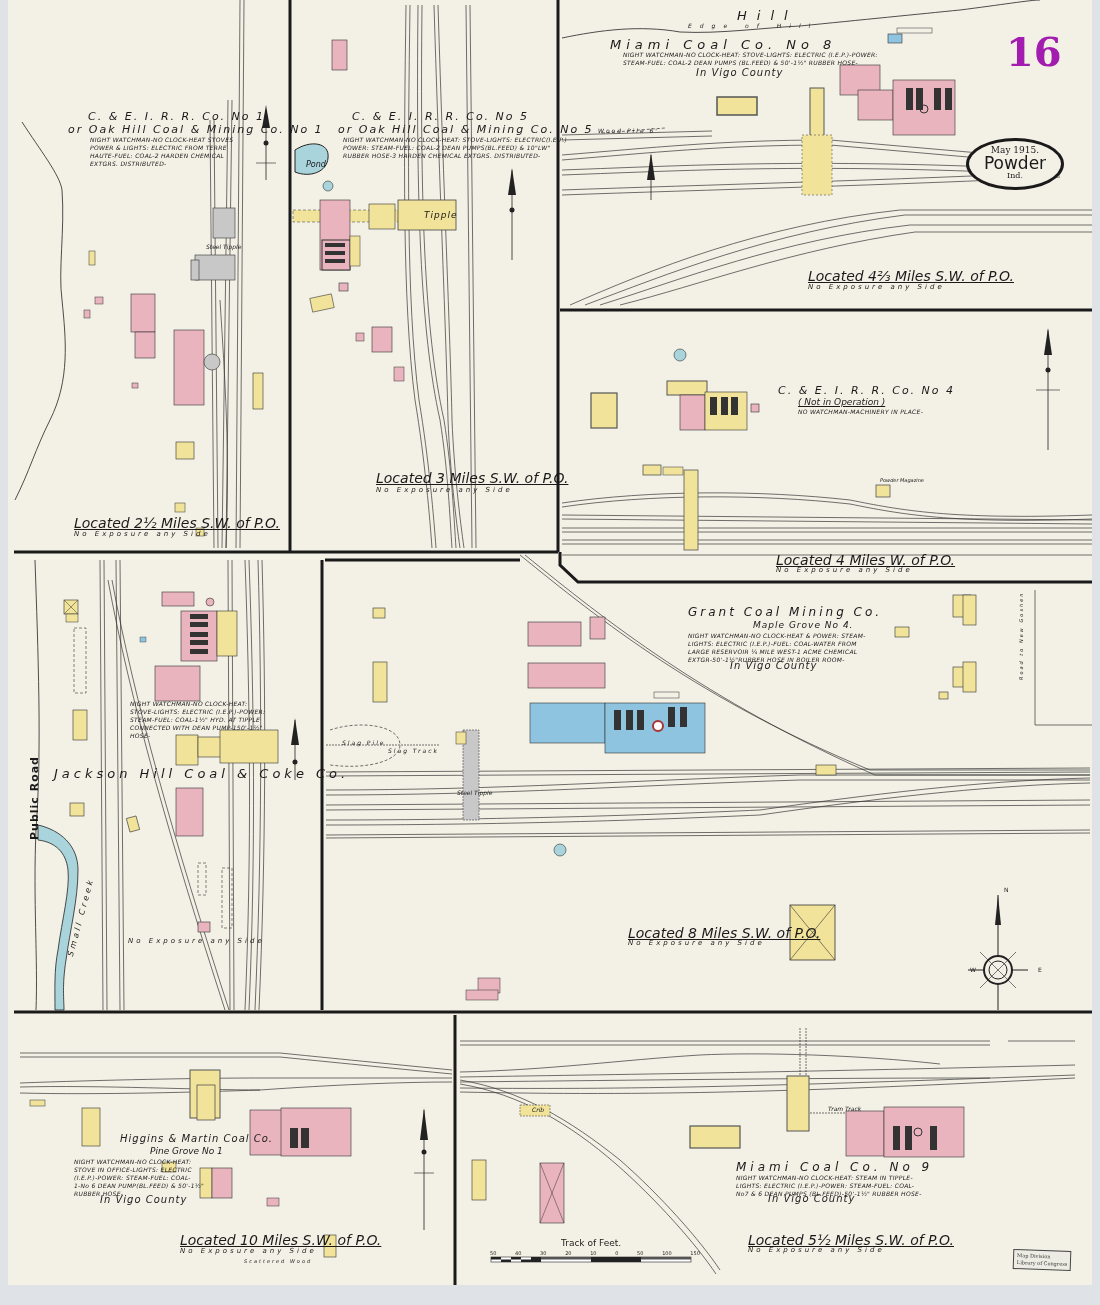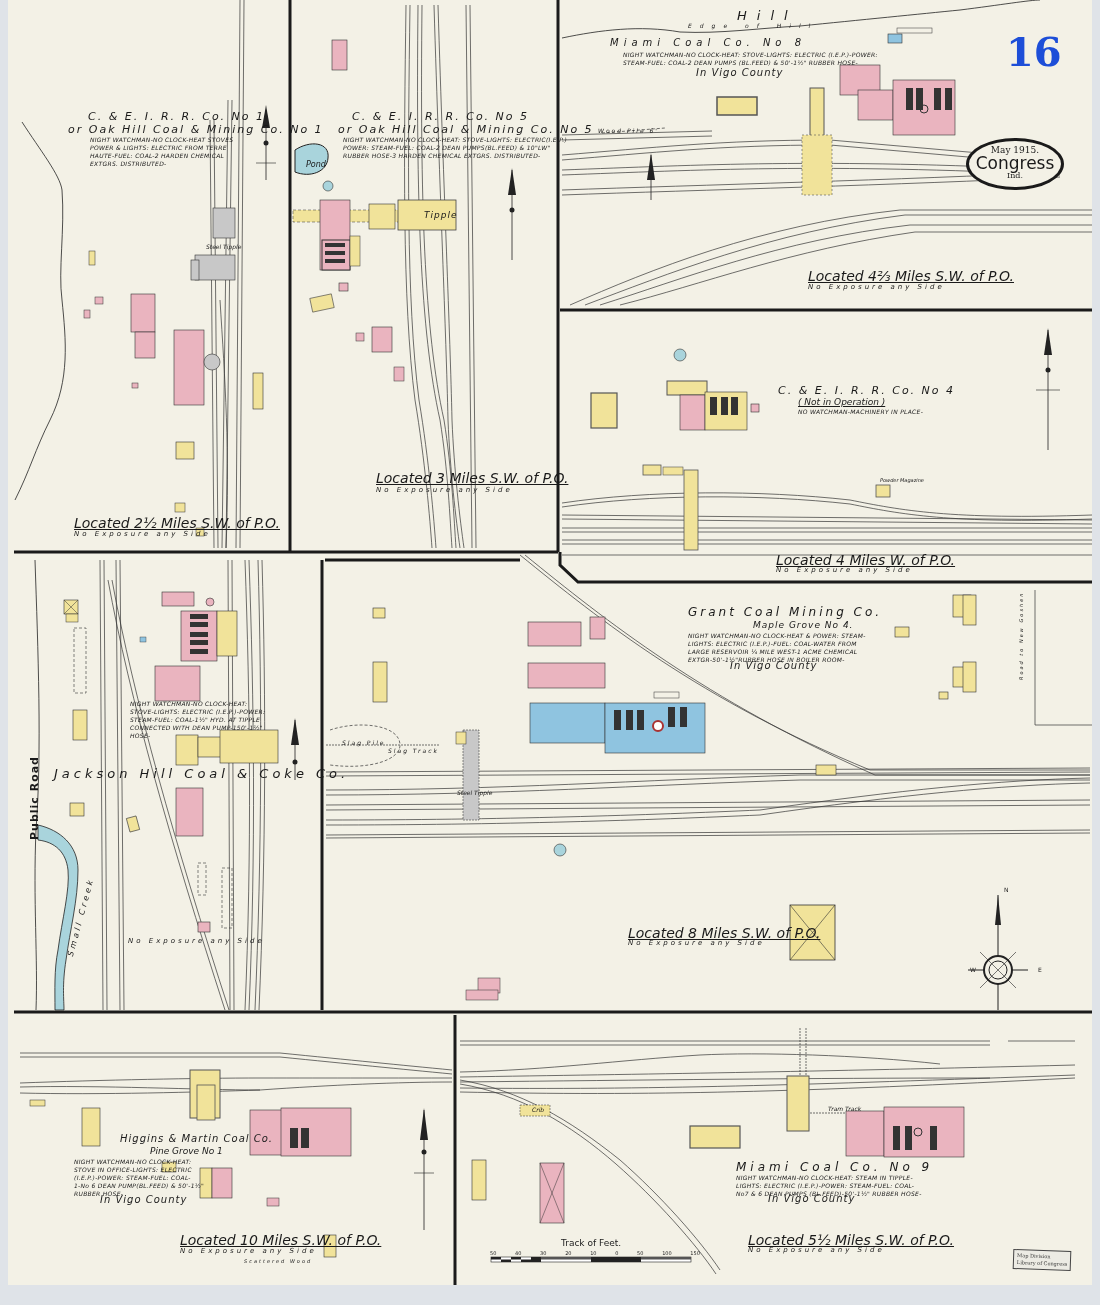--- a/index.html
+++ b/index.html
@@ -8,27 +8,27 @@
     background: #dfe3e8;
     font-family: "DejaVu Sans", sans-serif;
   }
   .sheet {
     position: absolute; left: 8px; top: 0; width: 1084px; height: 1285px;
     background: #f3f1e6;
   }
   svg { position: absolute; left: 0; top: 0; }
   .lbl { position: absolute; color: #1a1a1a; font-family: "DejaVu Sans", sans-serif; font-style: italic; white-space: nowrap; }
   .title { font-size: 11px; letter-spacing: 2px; font-weight: normal; text-align: right; }
-  .title-lg { font-size: 10px; letter-spacing: 5px; }
+  .title-lg { font-size: 13px; letter-spacing: 5px; }
   .notes { font-size: 6px; line-height: 8px; letter-spacing: 0.3px; white-space: pre; }
   .county { font-size: 10px; letter-spacing: 1px; }
   .loc { font-size: 14px; text-decoration: underline; font-style: italic; }
   .exp { font-size: 7px; letter-spacing: 3px; }
   .tiny { font-size: 5px; line-height: 6px; white-space: pre; }
-  .sheet-num { position: absolute; font-family: "DejaVu Serif", serif; font-weight: bold; font-size: 40px; color: #1d4ed8; }
+  .sheet-num { position: absolute; font-family: "DejaVu Serif", serif; font-weight: bold; font-size: 40px; color: #a21caf; }
   .road { position: absolute; font-family: "DejaVu Sans", sans-serif; font-size: 11px; font-weight: bold; transform: rotate(-90deg); transform-origin: left top; letter-spacing: 1px; color:#1a1a1a;}
   .stamp { position: absolute; border: 1px solid #444; font-size: 5px; padding: 2px 3px; background: #ecebe4; color:#333; font-family: "DejaVu Serif", serif; transform: rotate(2deg); line-height: 7px; white-space: pre;}
   .clinton { position: absolute; border: 3px solid #1a1a1a; border-radius: 50%; width: 92px; height: 46px; text-align: center; color:#1a1a1a; background:#f3f1e6;}
   .clinton .d { font-size: 9px; font-family: "DejaVu Serif", serif; margin-top: 4px; display:block;}
   .clinton .c { font-size: 17px; font-family: "DejaVu Sans", sans-serif; line-height: 16px; display:block;}
   .clinton .s { font-size: 8px; font-family: "DejaVu Serif", serif; display:block;}
   .scale-lbl { position:absolute; font-size: 9px; font-family: "DejaVu Sans", sans-serif; color:#222;}
   .scale-ticks { position:absolute; font-size: 5px; color:#222; }
 </style>
 </head>
@@ -362,21 +362,21 @@
       <rect x="541" y="1257" width="50" height="2.5" fill="#555"></rect>
       <rect x="591" y="1257" width="50" height="5" fill="#222"></rect>
       <rect x="641" y="1257" width="50" height="2.5" fill="#555"></rect>
     </g>
   </g>
 </svg>
 
 <div class="sheet-num" style="left:998px;top:28px;">16</div>
 <div class="clinton" style="left:958px;top:138px;">
   <span class="d">May 1915.</span>
-  <span class="c">Congress</span>
+  <span class="c">Powder</span>
   <span class="s">Ind.</span>
 </div>
 
 <div class="lbl title" style="left:80px;top:110px;">C. &amp; E. I. R. R. Co. No 1</div>
 <div class="lbl title" style="left:60px;top:123px;">or Oak Hill Coal &amp; Mining Co. No 1</div>
 <div class="lbl notes" style="left:82px;top:136px;">NIGHT WATCHMAN-NO CLOCK-HEAT STOVES
 POWER &amp; LIGHTS: ELECTRIC FROM TERRE
 HAUTE-FUEL: COAL-2 HARDEN CHEMICAL
 EXTGRS. DISTRIBUTED-</div>
 <div class="lbl tiny" style="left:198px;top:244px;font-size:6px;">Steel Tipple</div>

